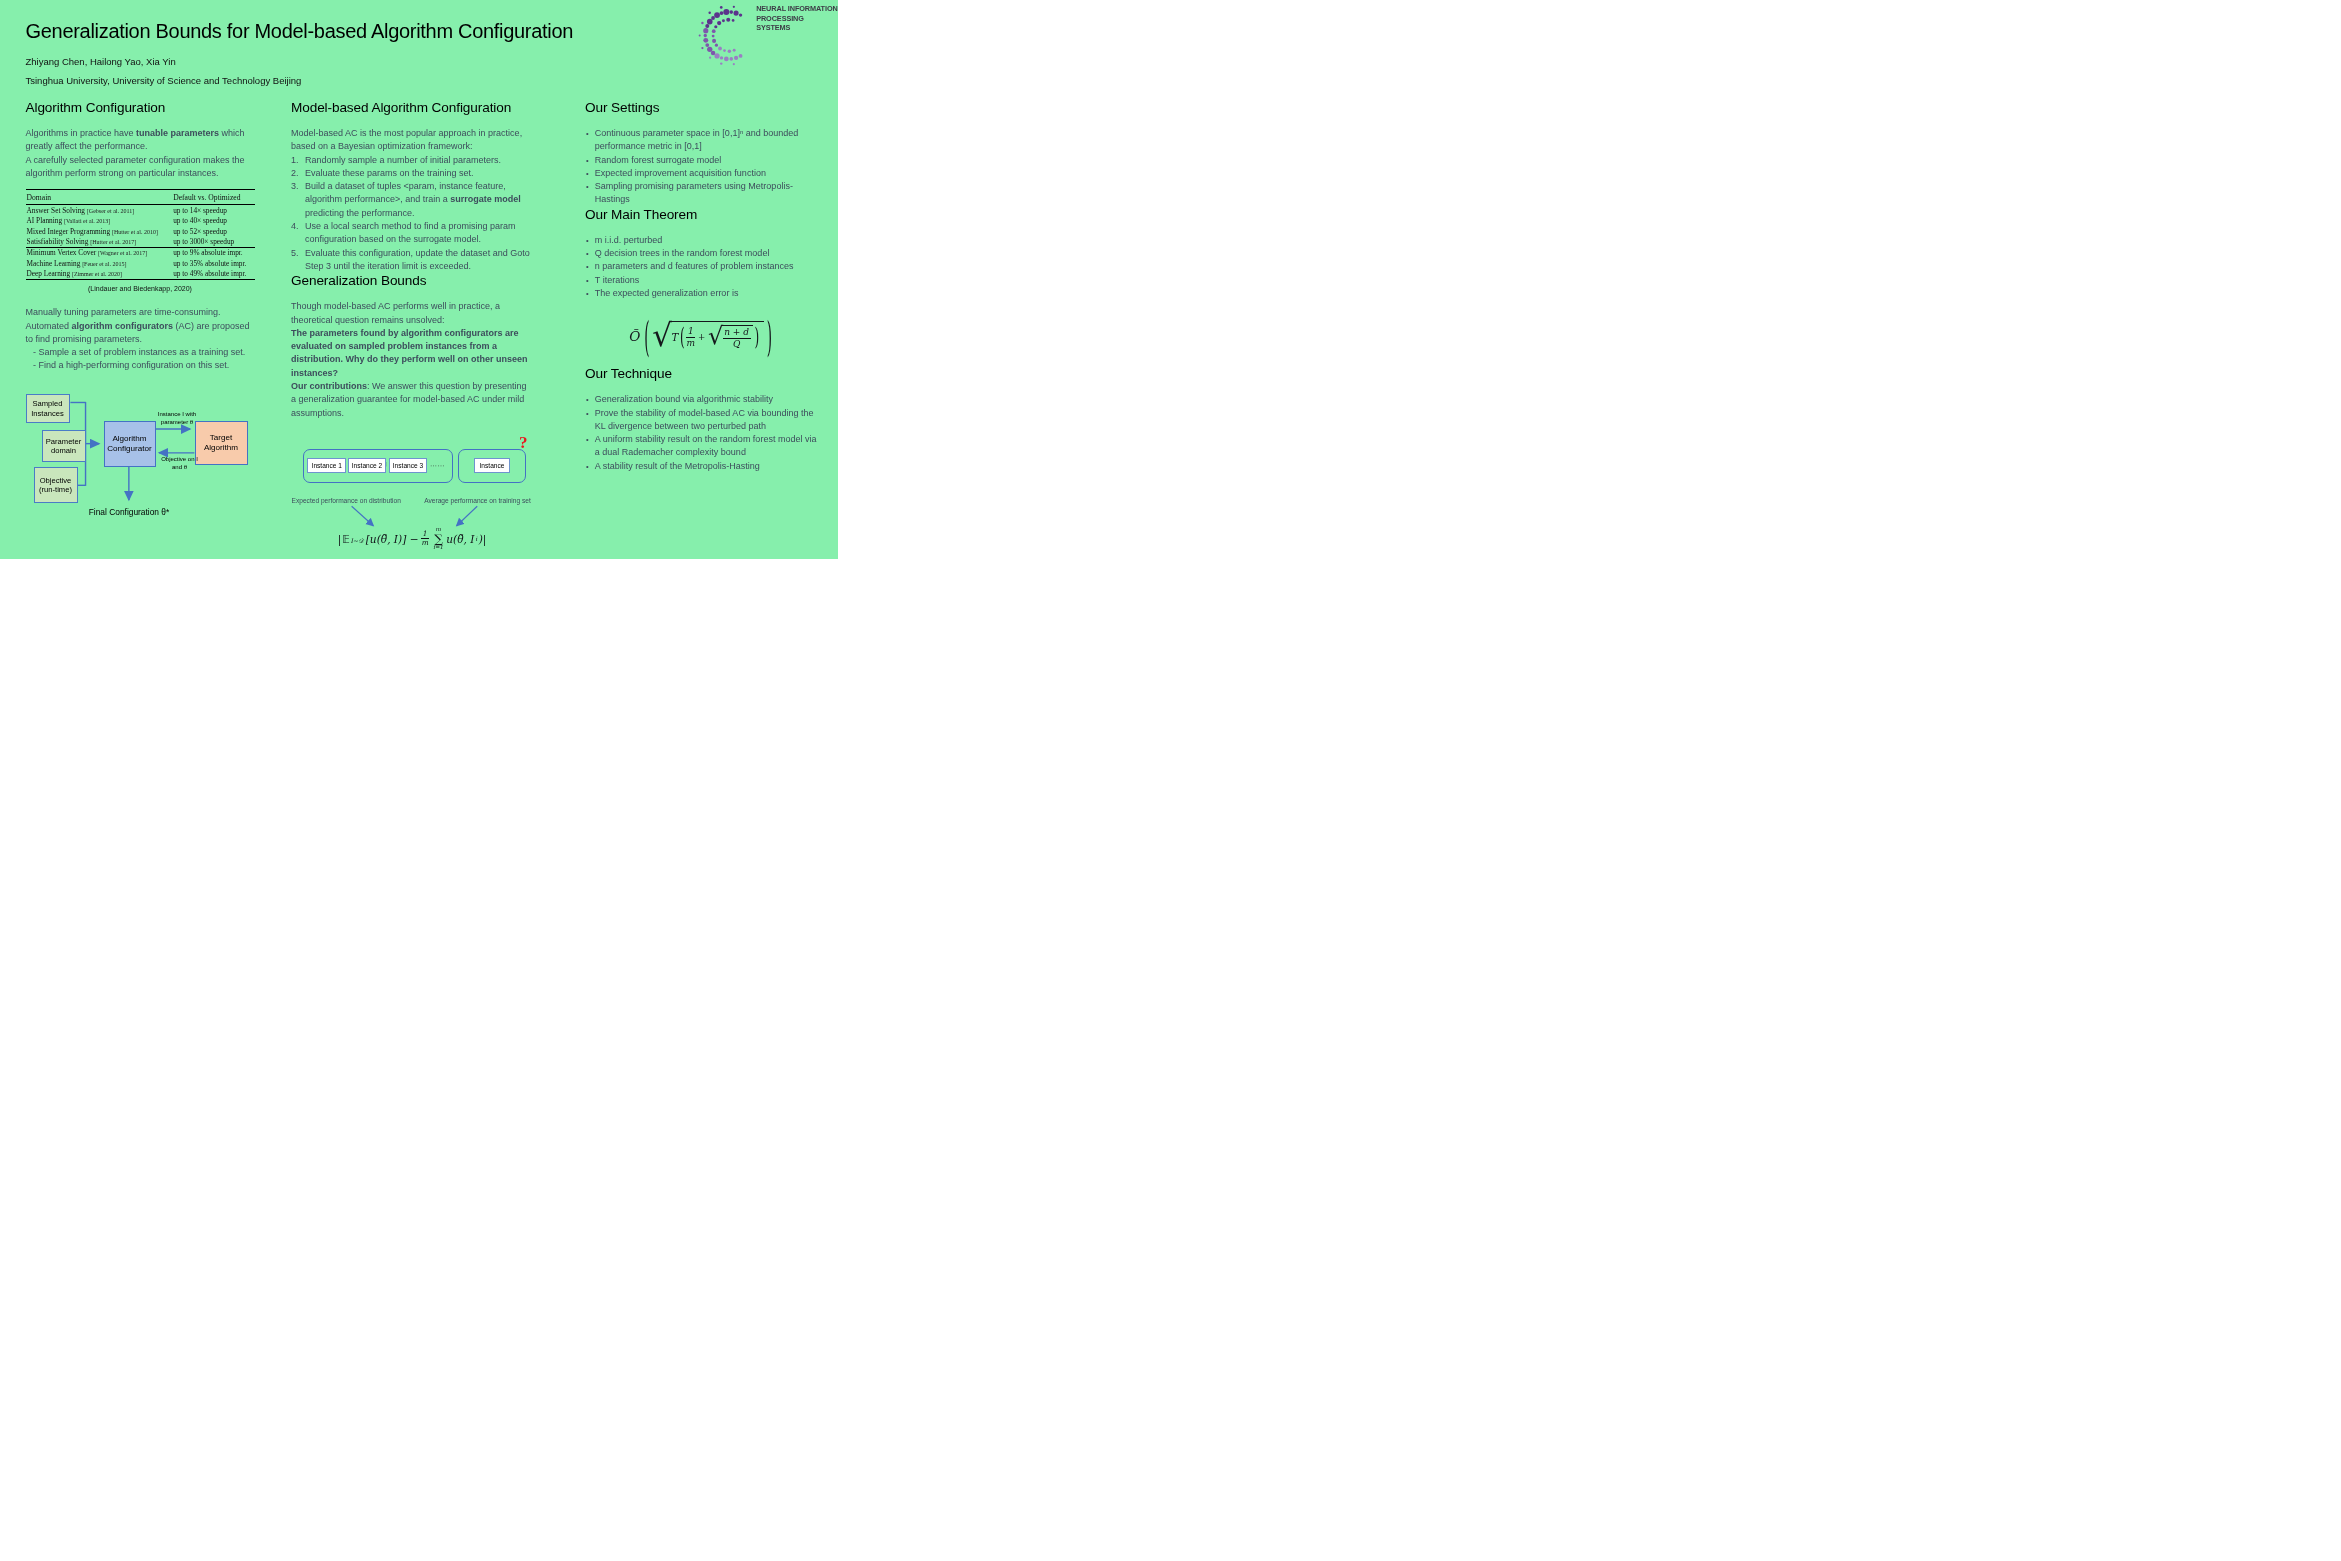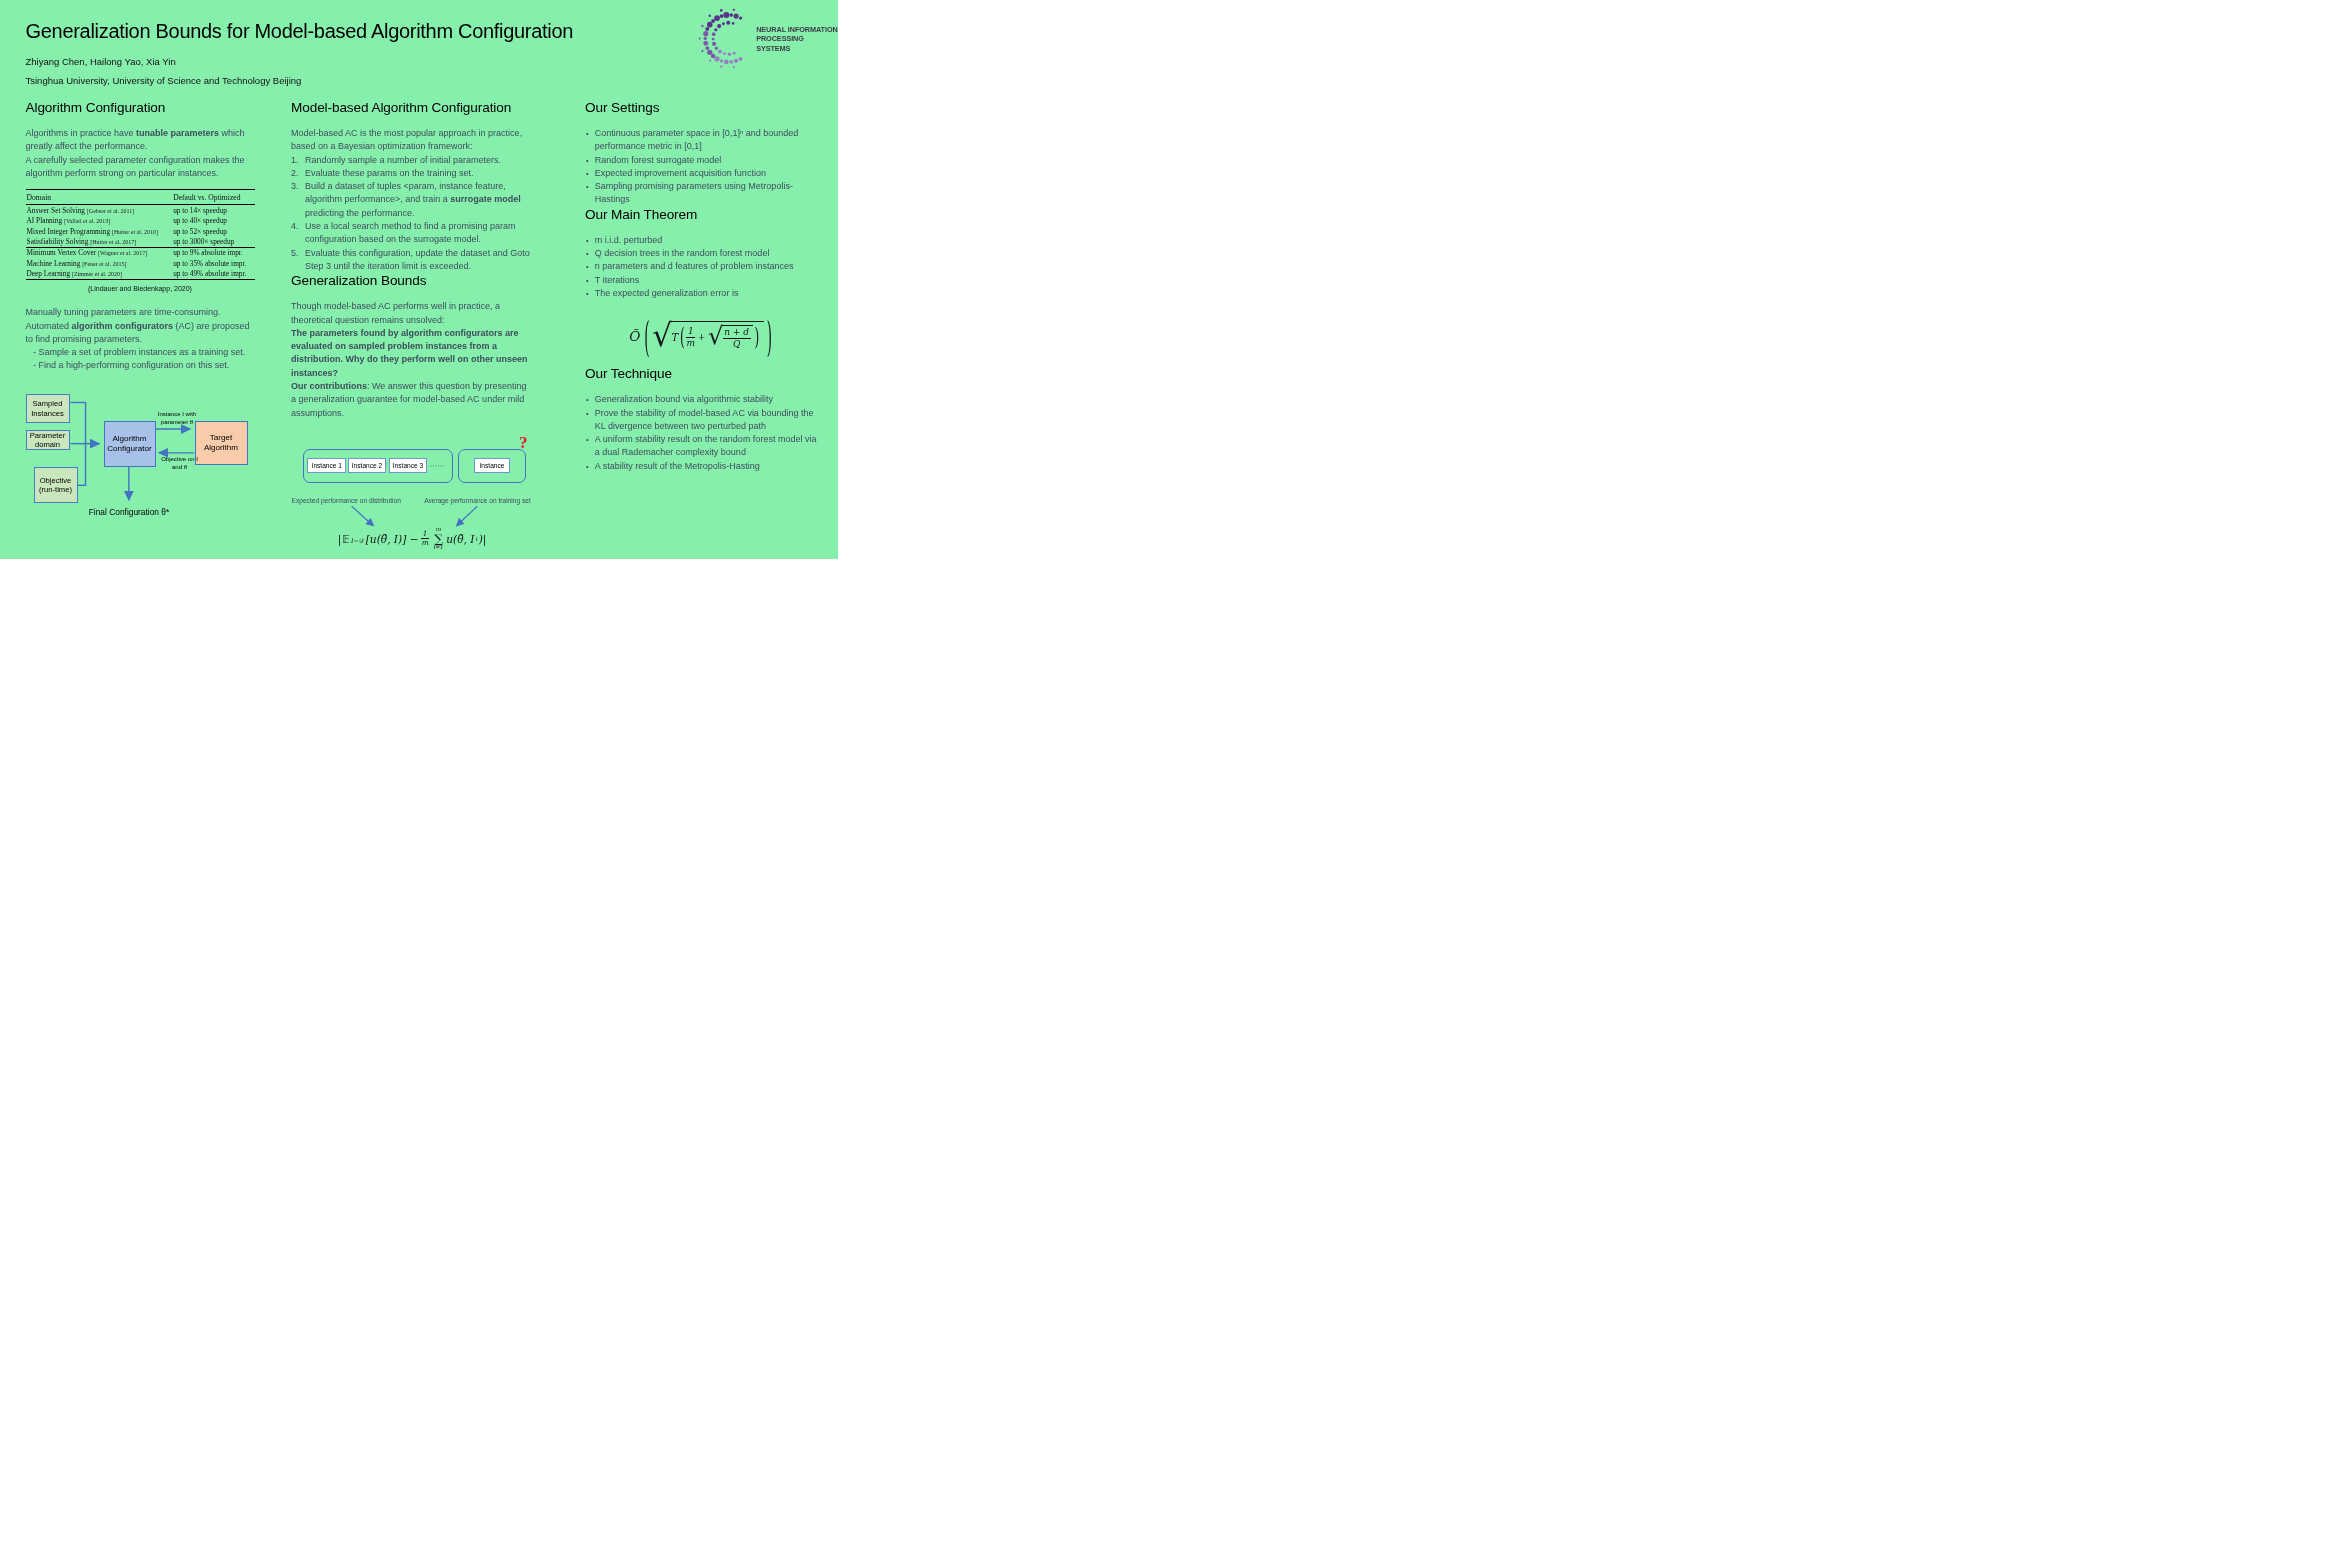--- a/index.html
+++ b/index.html
@@ -5,21 +5,21 @@
   html,body{margin:0;padding:0;background:#fff;}
   .poster{position:relative;width:838px;height:559px;background:#86efac;overflow:hidden;
           font-family:"Liberation Sans","DejaVu Sans",sans-serif;color:#000;}
 
   
   .head{position:absolute;left:25.5px;top:19.5px;width:651px;}
   .title{font-size:20px;font-weight:400;color:#000;letter-spacing:-0.3px;margin:0;}
   .authors{font-size:9.5px;color:#111;margin:13.6px 0 0 0;}
   .affil{font-size:9.5px;color:#111;margin:8.1px 0 0 0;}
 
-  .logo{position:absolute;left:698px;top:4.3px;width:140px;height:69px;display:flex;align-items:center;}
+  .logo{position:absolute;left:698px;top:4.3px;width:140px;height:69px;display:flex;align-items:flex-start;}
   .logo svg{flex:0 0 auto;}
   .logo-text{font-size:7.3px;font-weight:700;color:#3c3c46;line-height:1.3;letter-spacing:-0.1px;margin-left:2.2px;}
 
   
   .col{position:absolute;top:100px;}
   #col1{left:25.5px;width:229px;}
   #col2{left:291px;width:242px;}
   #col3{left:585px;width:234px;}
 
   h2.sec{font-size:13.6px;font-weight:400;color:#000;letter-spacing:-0.1px;margin:0 0 12px 0;}
@@ -245,21 +245,21 @@
           <path d="M82,17 H110"></path>
           <path d="M82,170 H110"></path>
           <path d="M110,16 V171"></path>
           <path d="M82,93 H135" marker-end="url(#ah)"></path>
           <path d="M238,66 H303" marker-end="url(#ah)"></path>
           <path d="M311,110 H246" marker-end="url(#ah)"></path>
           <path d="M190,135 V197" marker-end="url(#ah)"></path>
         </g>
       </svg>
       <div class="dbox gbox" style="left:0;top:1.1px;width:44px;height:29px;">Sampled Instances</div>
-      <div class="dbox gbox" style="left:0;top:37px;width:44px;height:20px;">Parameter domain</div>
+      <div class="dbox gbox" style="left:16px;top:37px;width:44px;height:32px;">Parameter domain</div>
       <div class="dbox gbox" style="left:8px;top:74px;width:44px;height:36px;">Objective (run-time)</div>
       <div class="dbox bbox" style="left:78px;top:28px;width:52px;height:46px;">Algorithm Configurator</div>
       <div class="dbox obox" style="left:169px;top:28px;width:53px;height:44px;">Target Algorithm</div>
       <div class="dlabel" style="left:127px;top:18px;width:49px;">Instance I with parameter θ</div>
       <div class="dlabel" style="left:131px;top:63px;width:46px;">Objective on I and θ</div>
       <div class="dfinal" style="left:33px;top:114px;width:141px;">Final Configuration θ*</div>
     </div>
   </div>
 
   <div class="col" id="col2">

